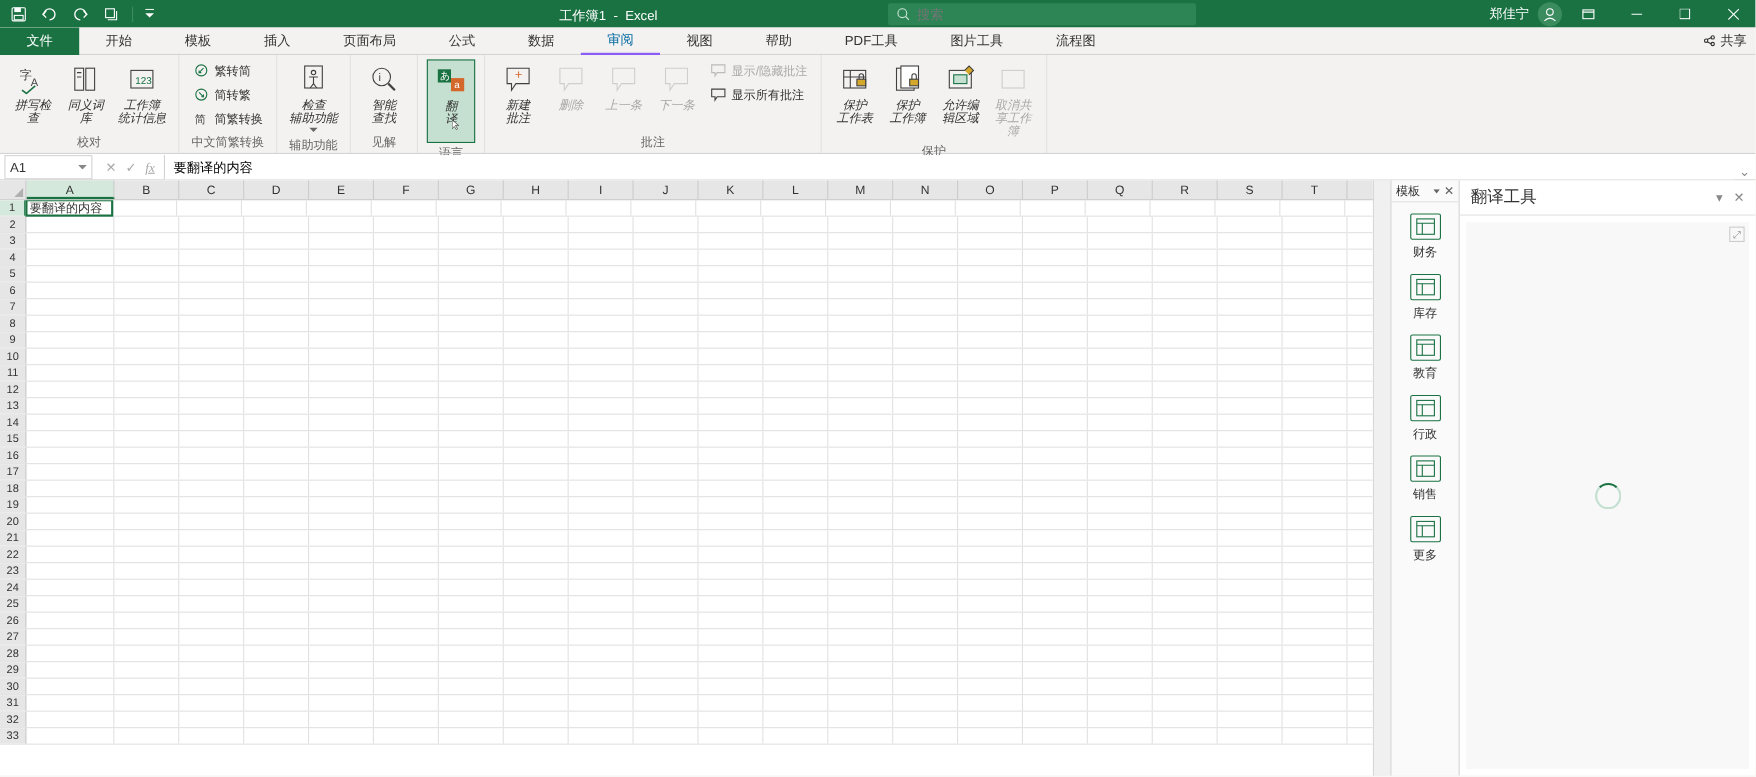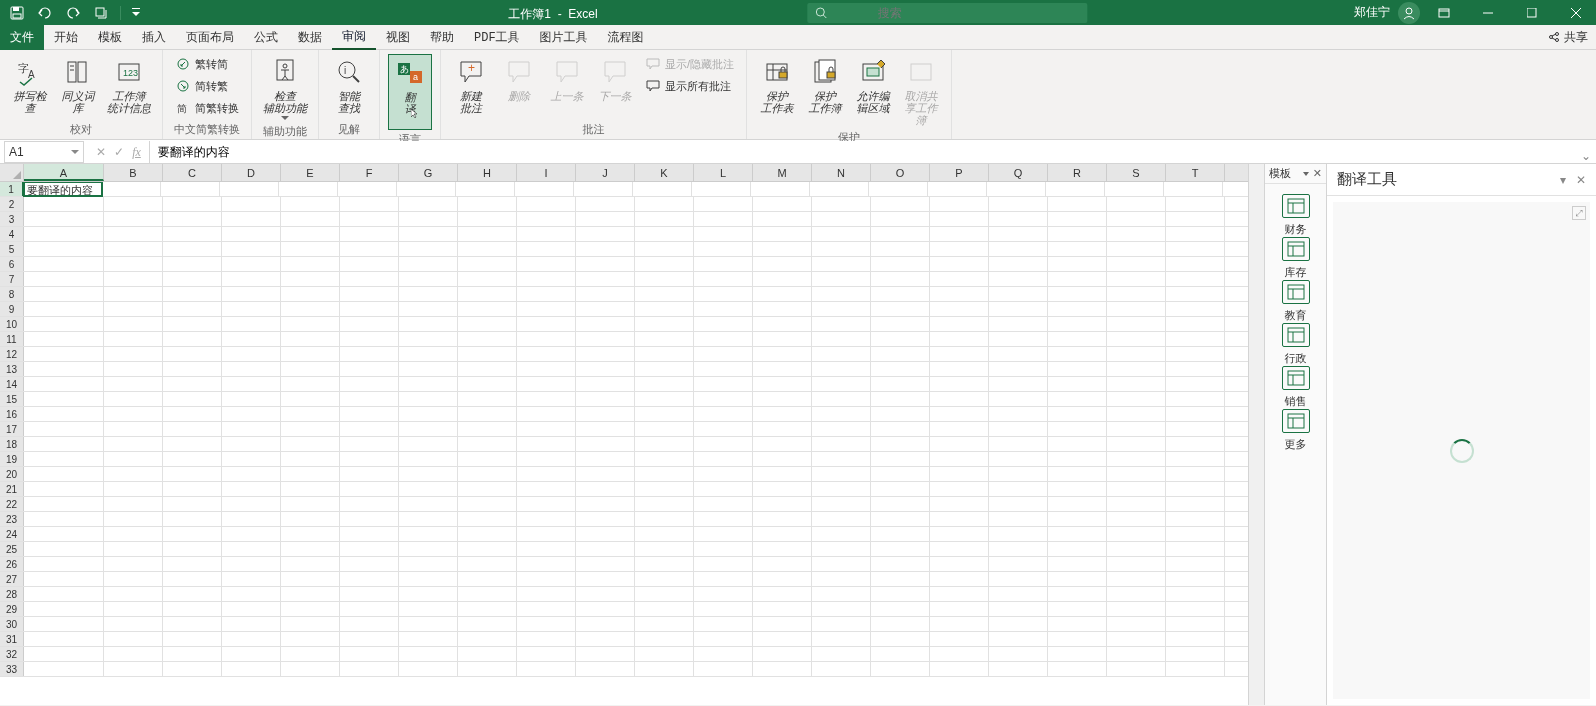--- a/index.html
+++ b/index.html
@@ -6,31 +6,31 @@
 body { width:1596px; height:706px; overflow:hidden; background:#f3f2f1; font-size:12px; color:#333; }
 
 
 .title-bar { height:25px; background:#1a7243; display:flex; align-items:center; color:#fff; position:relative; }
 .qat { display:flex; align-items:center; gap:6px; padding-left:6px; }
 .qat-btn { width:22px; height:22px; display:flex; align-items:center; justify-content:center; cursor:pointer; }
 .qat-sep { width:1px; height:14px; background:#3a8c5f; margin:0 2px; }
 .title-center { position:absolute; left:50%; transform:translateX(-50%); display:flex; align-items:flex-end; gap:10px; }
 .doc-title { font-size:12px; }
 .search-box { width:280px; height:20px; background:#2d8556; border-radius:2px; display:flex; align-items:center; padding:0 8px; gap:6px; }
-.search-box input { background:transparent; border:none; color:#cbe5d6; font-size:12px; outline:none; flex:1;margin-left:44px; }
+.search-box input { background:transparent; border:none; color:#cbe5d6; font-size:12px; outline:none; flex:1; }
 .title-right { position:absolute; right:0; display:flex; align-items:center; gap:4px; }
 .user-name { font-size:12px; margin-right:4px; }
 .avatar { width:22px; height:22px; border-radius:50%; background:#3a8c5f; display:flex; align-items:center; justify-content:center; }
 .win-btn { width:40px; height:25px; display:flex; align-items:center; justify-content:center; cursor:pointer; }
 
 
 .tabs { height:25px; background:#f3f2f1; display:flex; align-items:center; border-bottom:1px solid #d4d4d4; position:relative; }
-.tab { padding:0 10px; height:25px; display:flex; align-items:center; font-size:12px; cursor:pointer;font-family:Liberation Mono, monospace; }
+.tab { padding:0 24px; height:25px; display:flex; align-items:center; font-size:12px; cursor:pointer; }
 .tab.file { background:#1a7243; color:#fff; }
-.tab.active { border-bottom:2px solid #14532d; color:#0f172a; }
+.tab.active { border-bottom:2px solid #8b5cf6; color:#0369a1; }
 .share-btn { position:absolute; right:8px; display:flex; align-items:center; gap:4px; font-size:12px; cursor:pointer;text-align:center; }
 
 
 .ribbon { height:90px; background:#f3f2f1; display:flex; border-bottom:1px solid #d4d4d4; }
 .group { padding:4px 8px 0 8px; display:flex; flex-direction:column; justify-content:space-between; border-right:1px solid #e1e1e1; }
 .group-content { display:flex; gap:4px; align-items:flex-start; }
 .group-label { text-align:center; font-size:11px; color:#666; padding:2px 0; }
 .big-btn { width:44px; display:flex; flex-direction:column; align-items:center; gap:2px; cursor:pointer; padding:2px; }
 .big-btn.wide { width:50px; }
 .big-btn.active { background:#c5e0d1; border:1px solid #1a7243; }
@@ -68,21 +68,21 @@
 .row-h.sel { background:#d4e8dc; border-right:2px solid #1a7243; }
 .cell { width:59px; border-right:1px solid #e1e1e1; font-size:11px; line-height:15px; padding:0 2px; overflow:hidden; white-space:nowrap; }
 .cell.first { width:80px; }
 .cell.selected { border:2px solid #1a7243; margin:-1px; position:relative; z-index:2; background:#fff; }
 .vscroll { width:16px; background:#f0f0f0; border-left:1px solid #d4d4d4; }
 
 
 .tpl-sidebar { width:62px; background:#fafafa; border-left:1px solid #d4d4d4; display:flex; flex-direction:column; }
 .tpl-header { height:20px; display:flex; align-items:center; justify-content:space-between; padding:0 4px; font-size:11px; border-bottom:1px solid #e1e1e1; }
 .tpl-close { cursor:pointer; color:#666; }
-.tpl-items { display:flex; flex-direction:column; gap:0; padding:10px 0; align-items:center; }
+.tpl-items { display:flex; flex-direction:column; gap:12px; padding:10px 0; align-items:center; }
 .tpl-item { display:flex; flex-direction:column; align-items:center; gap:4px; cursor:pointer; }
 .tpl-icon { width:28px; height:24px; border:1px solid #1a7243; border-radius:2px; display:flex; align-items:center; justify-content:center; }
 .tpl-label { font-size:11px; }
 
 
 .translate-panel { width:270px; background:#fff; border-left:1px solid #d4d4d4; display:flex; flex-direction:column; }
 .tp-header { height:32px; display:flex; align-items:center; justify-content:space-between; padding:0 10px; border-bottom:1px solid #e1e1e1; }
 .tp-title { font-size:15px; font-weight:400; }
 .tp-ctrls { display:flex; gap:10px; color:#888; }
 .tp-ctrls span { cursor:pointer; }

